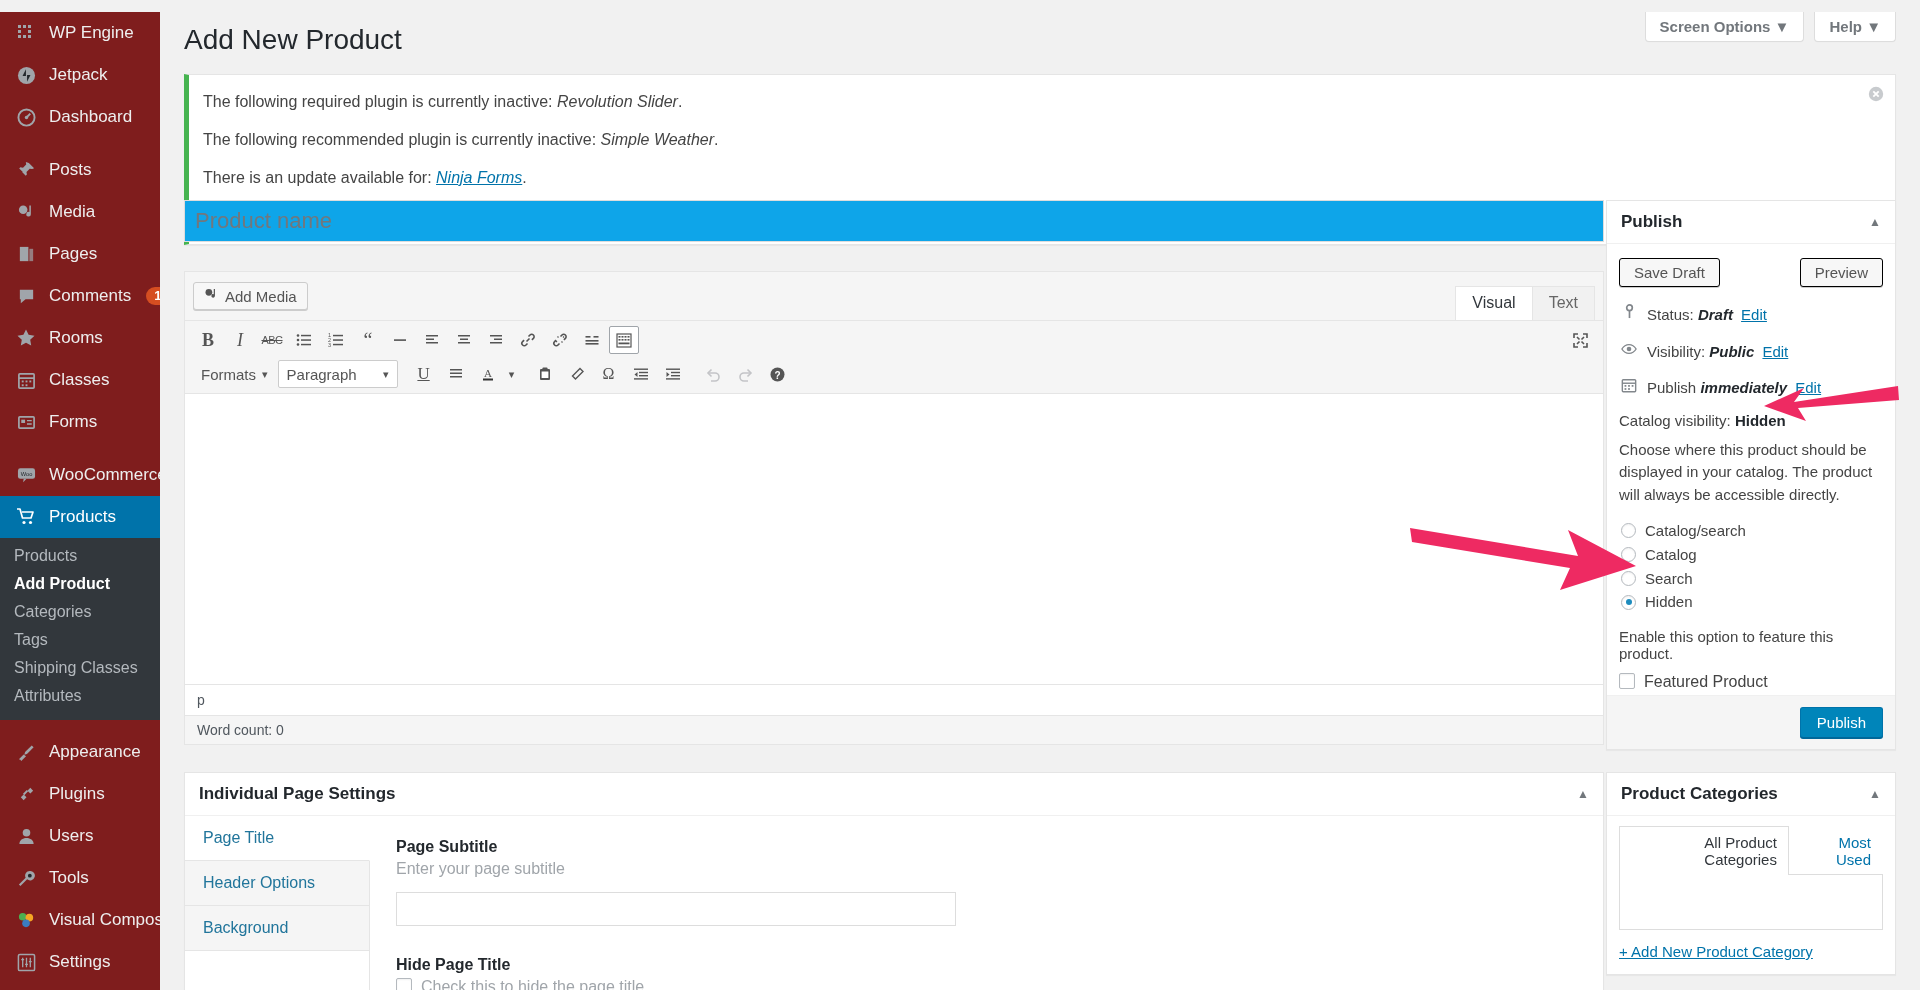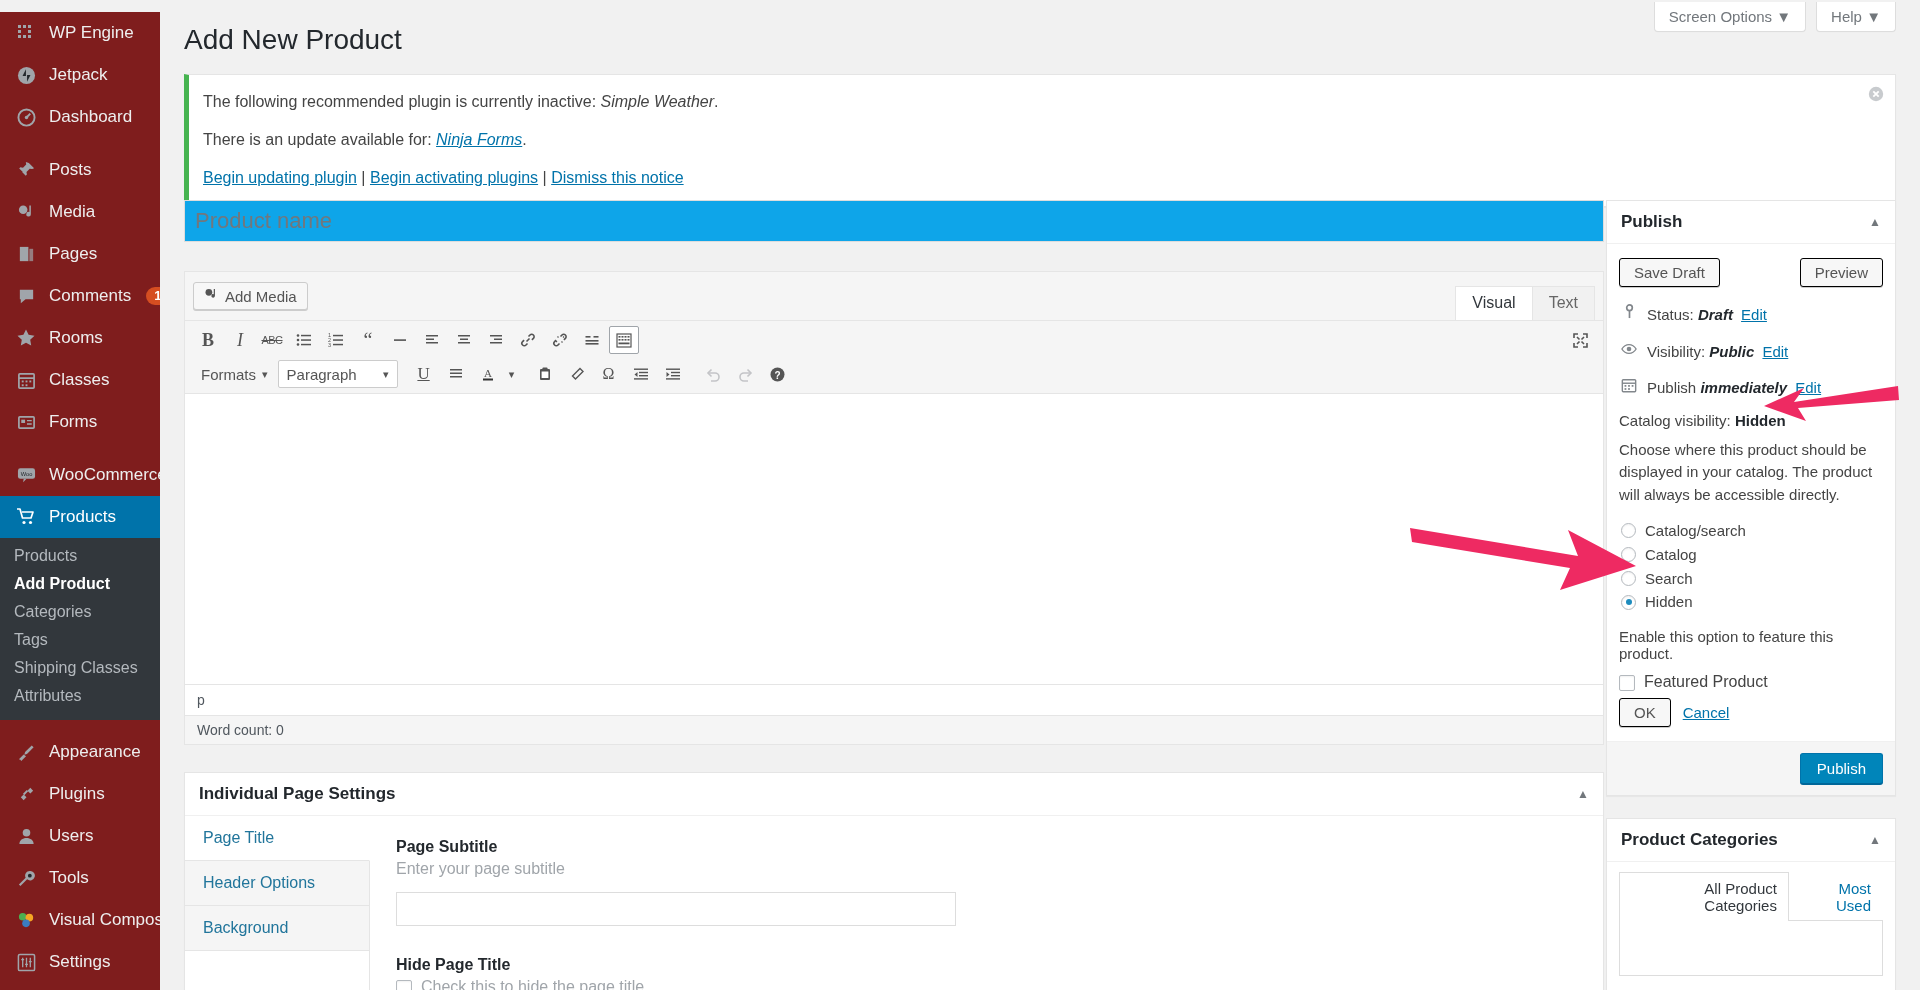--- a/index.html
+++ b/index.html
@@ -51,21 +51,21 @@
   .collapse-item .mi-icon { color:#b4b9be; }
   .count-badge {
     background:#d54e21; color:#fff; font-size:13px; font-weight:bold;
     border-radius:10px; padding:1px 8px; line-height:16px; margin-left:4px;
   }
 
   
   #wpbody { position:absolute; left:160px; top:0; right:0; bottom:0; background:#f1f1f1; }
 
   #screen-meta-links {
-    position:absolute; right:24px; top:2px; display:flex; gap:10px; z-index:5;
+    position:absolute; right:24px; top:12px; display:flex; gap:10px; z-index:5;font-weight:bold;
   }
   .meta-btn {
     background:#fff; border:1px solid #ddd; border-top:none;
     border-radius:0 0 4px 4px;
     padding:6px 14px; font-size:15px; color:#72777c; cursor:pointer;
     box-shadow:0 1px 1px -1px rgba(0,0,0,.1);
   }
 
   h1#page-title {
     margin:0; padding:22px 0 10px 24px;
@@ -166,21 +166,21 @@
   }
   .ips-tab.active { background:#fff; color:#21759b; border-right:1px solid #fff; margin-right:-1px; }
   .ips-panel { flex:1; padding:22px 26px; }
   .field-label { font-size:16px; font-weight:bold; color:#23282d; margin-bottom:4px; }
   .field-desc { font-size:16px; color:#a0a5aa; margin-bottom:14px; }
   .ips-panel input[type=text] {
     width:560px; height:34px; border:1px solid #ddd; padding:4px 8px;
     font-family:"Liberation Sans", sans-serif; font-size:15px; background:#fff;
   }
   .field-block { margin-bottom:30px; }
-  .check-row { display:flex; align-items:flex-end; gap:9px; font-size:16px; color:#a0a5aa; }
+  .check-row { display:flex; align-items:flex-start; gap:9px; font-size:16px; color:#a0a5aa; }
 
   
   #submitdiv .inside { padding:12px 12px 0 12px; }
   .minor-publishing-actions { display:flex; justify-content:space-between; padding:2px 0 12px 0; }
   .button-secondary {
     background:#f7f7f7; border:1px solid #000000; border-radius:3px;
     padding:5px 14px; font-size:15px; color:#555; cursor:pointer;
     box-shadow:0 1px 0 #ccc;
   }
   .misc-pub-row {
@@ -475,20 +475,23 @@
 
   <h1 id="page-title">Add New Product</h1>
 
   <div id="tgmpa-notice">
     <div class="notice-dismiss">
       <svg width="18" height="18" viewBox="0 0 20 20">
           <circle cx="10" cy="10" r="8" fill="#c8cbce"></circle>
           <path d="M7 7l6 6M13 7l-6 6" stroke="#fff" stroke-width="2"></path>
         </svg>
     </div>
+    <p>
+      <span>The following required plugin is currently inactive: </span><em>Revolution Slider</em><span>.</span>
+    </p>
     <p>
       <span>The following recommended plugin is currently inactive: </span><em>Simple Weather</em><span>.</span>
     </p>
     <p>
       <span>There is an update available for: </span><a style="font-style:italic">Ninja Forms</a><span>.</span>
     </p>
     <p>
       <a>Begin updating plugin</a>
       <span>|</span>
       <a>Begin activating plugins</a>
@@ -850,24 +853,20 @@
             </label>
           </div>
 
           <p class="feature-desc">Enable this option to feature this product.</p>
 
           <label class="check-row" style="color:#444;margin-bottom:4px">
             <span class="checkbox"></span>
             <span>Featured Product</span>
           </label>
 
-          <div class="ok-row">
-            <button class="button-secondary">OK</button>
-            <a class="cancel-link">Cancel</a>
-          </div>
         </div>
         <div class="major-publishing-actions">
           <button class="button-primary">Publish</button>
         </div>
       </div>
 
       <div class="postbox" id="product_catdiv">
         <div class="postbox-header">
           <h2>Product Categories</h2>
           <span class="toggle-indicator">▲</span>

